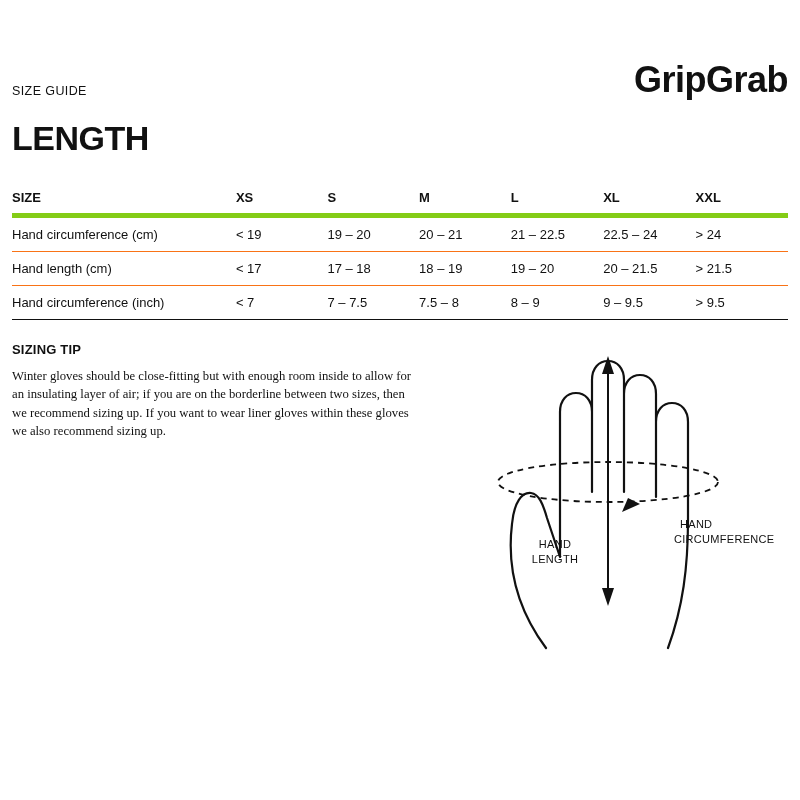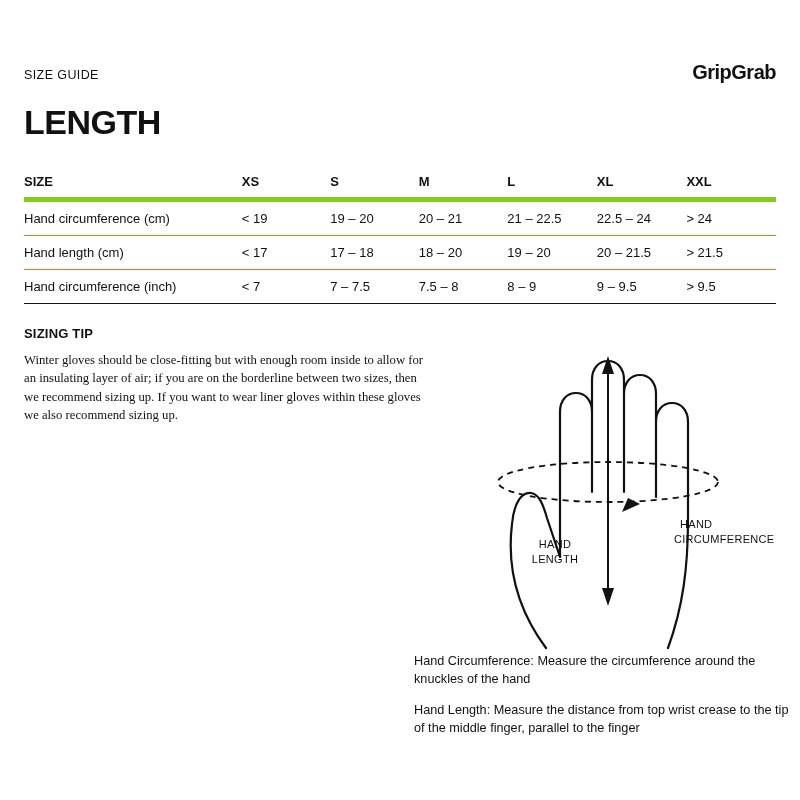--- a/index.html
+++ b/index.html
@@ -7,37 +7,37 @@
     margin: 0; padding: 0;
     width: 800px; height: 800px;
     background: #ffffff;
     font-family: "Liberation Sans", sans-serif;
     color: #111111;
     overflow: hidden;
   }
   .page {
     position: relative;
     width: 800px; height: 668px;
-    padding: 0 24px;
+    padding: 0 12px;
     border-radius: 7px;
   }
   
   .header {
     display: flex;
     align-items: flex-end;
     justify-content: space-between;
     padding: 62px 0 0 0;
   }
   .eyebrow {
     font-size: 12.5px;
     letter-spacing: 0.4px;
     color: #111;
   }
   .brand {
-    font-size: 20px;
+    font-size: 36px;
     font-weight: bold;
     letter-spacing: -0.5px;
     color: #111;
     line-height: 1;
   }
   .title {
     font-size: 34px;
     font-weight: bold;
     letter-spacing: -0.5px;
     margin: 23px 0 0 0;
@@ -144,21 +144,21 @@
         <td class="val-col">19 – 20</td>
         <td class="val-col">20 – 21</td>
         <td class="val-col">21 – 22.5</td>
         <td class="val-col">22.5 – 24</td>
         <td class="val-col">&gt; 24</td>
       </tr>
       <tr>
         <td class="label-col">Hand length (cm)</td>
         <td class="val-col">&lt; 17</td>
         <td class="val-col">17 – 18</td>
-        <td class="val-col">18 – 20</td>
+        <td class="val-col">18 – 19</td>
         <td class="val-col">19 – 20</td>
         <td class="val-col">20 – 21.5</td>
         <td class="val-col">&gt; 21.5</td>
       </tr>
       <tr>
         <td class="label-col">Hand circumference (inch)</td>
         <td class="val-col">&lt; 7</td>
         <td class="val-col">7 – 7.5</td>
         <td class="val-col">7.5 – 8</td>
         <td class="val-col">8 – 9</td>
@@ -212,18 +212,14 @@
         <polygon points="222,160 240,152 228,146" fill="#111111" stroke="none"></polygon>
       </g>
 
       <text class="dlabel" x="155" y="196" text-anchor="middle">HAND</text>
       <text class="dlabel" x="155" y="211" text-anchor="middle">LENGTH</text>
       <text class="dlabel" x="280" y="176">HAND</text>
       <text class="dlabel" x="274" y="191">CIRCUMFERENCE</text>
     </svg>
   </div>
 
-  <div class="notes">
-    <p>Hand Circumference: Measure the circumference around the knuckles of the hand</p>
-    <p>Hand Length: Measure the distance from top wrist crease to the tip of the middle finger, parallel to the finger</p>
-  </div>
 
 </div>
 
 </body></html>

